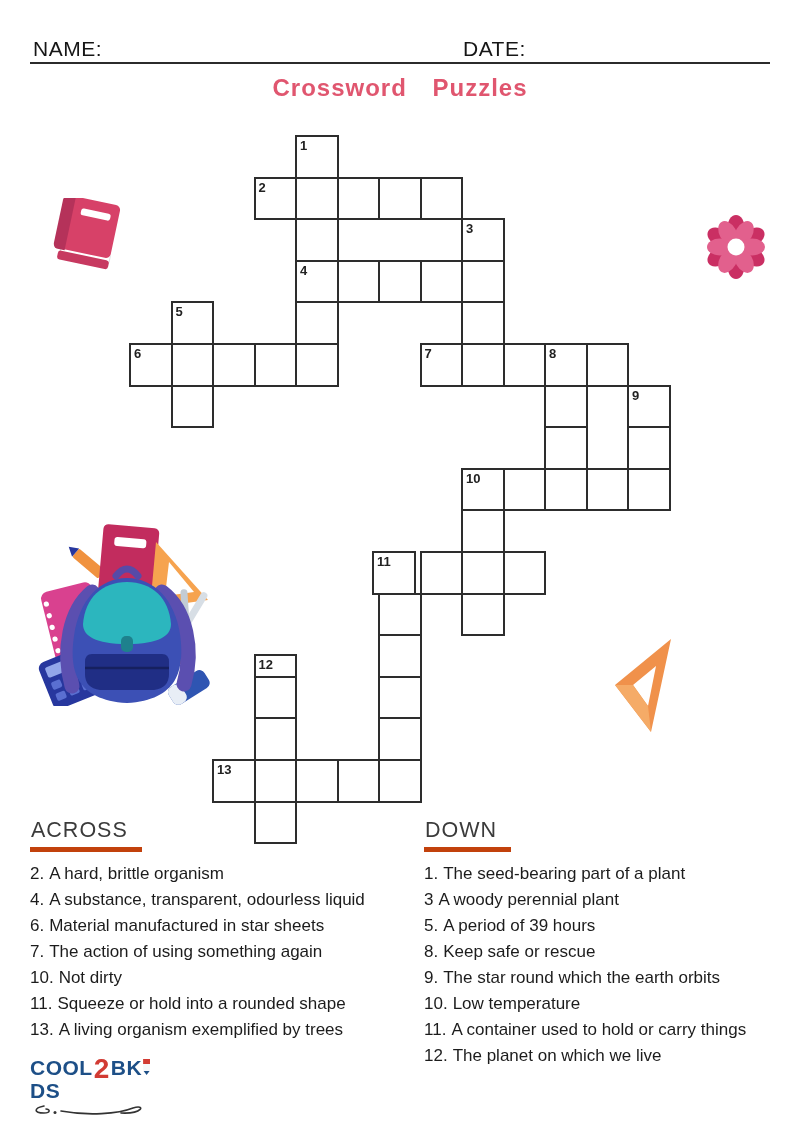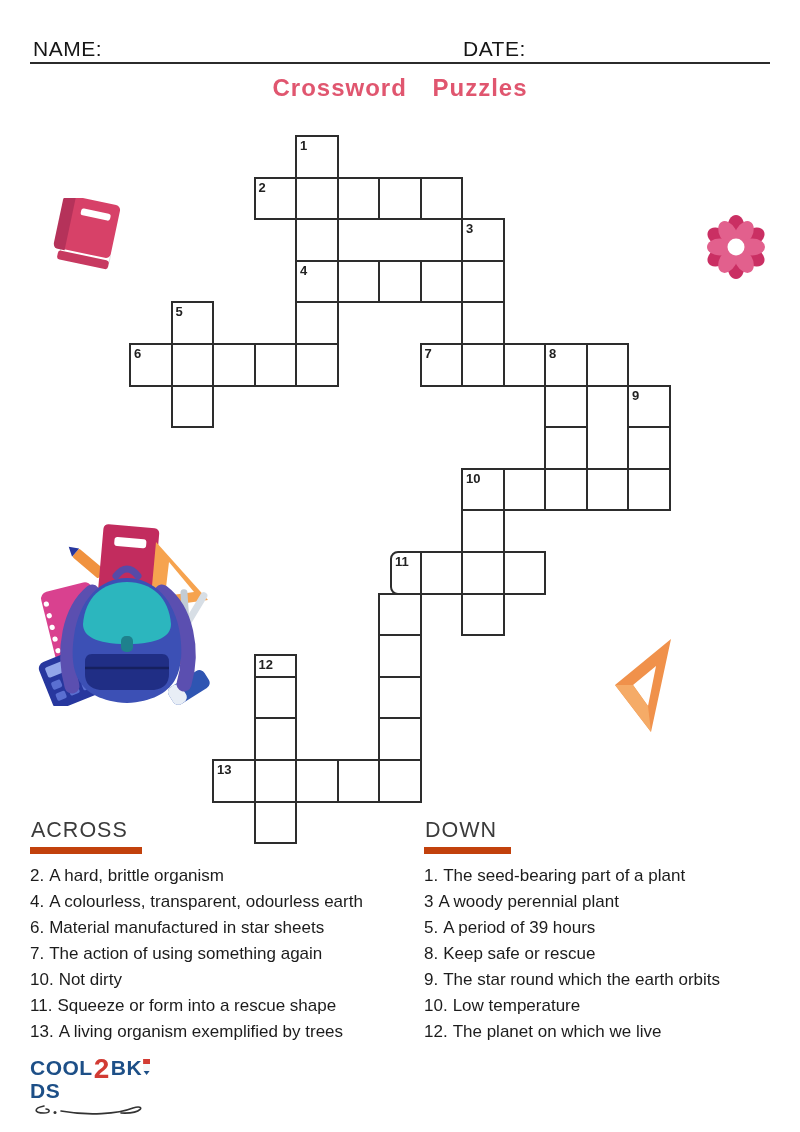--- a/index.html
+++ b/index.html
@@ -19,21 +19,21 @@
   .grid{position:absolute;left:0;top:0;width:100%;height:100%;}
   .cell{position:absolute;box-sizing:border-box;width:43.5px;height:43.6px;
         border:2px solid #2d2d2d;background:#ffffff;}
   .cell .num{position:absolute;top:1px;left:3px;font-size:13px;font-weight:700;color:#222222;}
 
   
   .clues{position:absolute;top:818px;}
   .clues.across{left:30px;}
   .clues.down{left:424px;}
   .clues h2{margin:0;font-size:21.5px;font-weight:400;letter-spacing:1px;color:#3b3b3b;
-            display:inline-block;border-bottom:7px solid #c2410c;padding:0 14px 4px 1px;}
+            display:inline-block;border-bottom:5px solid #c2410c;padding:0 14px 4px 1px;}
   .clues ul{list-style:none;margin:9px 0 0 0;padding:0;}
   .clues li{font-size:17px;line-height:26px;white-space:nowrap;color:#1c1c1c;}
   .clues .cnum{margin-right:5px;}
 
   
   .deco{position:absolute;}
   .deco.book{left:50px;top:198px;}
   .deco.flower{left:702px;top:213px;}
   .deco.backpack{left:36px;top:514px;}
   .deco.triangle{left:607px;top:633px;}
@@ -216,21 +216,21 @@
       <div class="cell" style="left: 544px; top: 426.2px;"></div>
       <div class="cell" style="left: 627px; top: 426.2px;"></div>
       <div class="cell" style="left: 461px; top: 467.8px;">
         <span class="num">10</span>
       </div>
       <div class="cell" style="left: 502.5px; top: 467.8px;"></div>
       <div class="cell" style="left: 544px; top: 467.8px;"></div>
       <div class="cell" style="left: 585.5px; top: 467.8px;"></div>
       <div class="cell" style="left: 627px; top: 467.8px;"></div>
       <div class="cell" style="left: 461px; top: 509.4px;"></div>
-      <div class="cell" style="left: 390px; top: 551px; border-radius: 8px;">
+      <div class="cell" style="left: 372px; top: 551px;">
         <span class="num">11</span>
       </div>
       <div class="cell" style="left: 419.5px; top: 551px;"></div>
       <div class="cell" style="left: 461px; top: 551px;"></div>
       <div class="cell" style="left: 502.5px; top: 551px;"></div>
       <div class="cell" style="left: 378px; top: 592.6px;"></div>
       <div class="cell" style="left: 461px; top: 592.6px;"></div>
       <div class="cell" style="left: 253.5px; top: 634.2px; margin-top: 20px;">
         <span class="num">12</span>
       </div>
@@ -246,38 +246,39 @@
       <div class="cell" style="left: 295px; top: 759px;"></div>
       <div class="cell" style="left: 336.5px; top: 759px;"></div>
       <div class="cell" style="left: 378px; top: 759px;"></div>
       <div class="cell" style="left: 253.5px; top: 800.6px;"></div>
     </div>
 
   <section class="clues across">
     <h2>ACROSS</h2>
     <ul>
         <li><span class="cnum">2.</span><span>A hard, brittle organism</span></li>
-        <li><span class="cnum">4.</span><span>A colourless, transparent, odourless earth</span></li>
+        <li><span class="cnum">4.</span><span>A substance, transparent, odourless liquid</span></li>
         <li><span class="cnum">6.</span><span>Material manufactured in star sheets</span></li>
         <li><span class="cnum">7.</span><span>The action of using something again</span></li>
         <li><span class="cnum">10.</span><span>Not dirty</span></li>
-        <li><span class="cnum">11.</span><span>Squeeze or form into a rescue shape</span></li>
+        <li><span class="cnum">11.</span><span>Squeeze or hold into a rounded shape</span></li>
         <li><span class="cnum">13.</span><span>A living organism exemplified by trees</span></li>
       </ul>
   </section>
 
   <section class="clues down">
     <h2>DOWN</h2>
     <ul>
         <li><span class="cnum">1.</span><span>The seed-bearing part of a plant</span></li>
         <li><span class="cnum">3</span><span>A woody perennial plant</span></li>
         <li><span class="cnum">5.</span><span>A period of 39 hours</span></li>
         <li><span class="cnum">8.</span><span>Keep safe or rescue</span></li>
         <li><span class="cnum">9.</span><span>The star round which the earth orbits</span></li>
         <li><span class="cnum">10.</span><span>Low temperature</span></li>
+        <li><span class="cnum">11.</span><span>A container used to hold or carry things</span></li>
         <li><span class="cnum">12.</span><span>The planet on which we live</span></li>
       </ul>
   </section>
 
   <div class="logo">
     <div class="logo-text"><span>COOL</span><span class="lg-2">2</span><span>BK</span><span class="lg-i"></span><span>DS</span></div>
     <svg class="logo-squiggle" width="116" height="16" viewBox="0 0 116 16">
       <path d="M12 5 C2 7 1 12 12 12 C19 12 18 8 14 8" fill="none" stroke="#333333" stroke-width="1.6" stroke-linecap="round"></path>
       <circle cx="23" cy="11.5" r="1.5" fill="#333333"></circle>
       <path d="M29 10 C56 15 86 13 101 7 C114 3 111 13 89 12" fill="none" stroke="#333333" stroke-width="1.6" stroke-linecap="round"></path>

